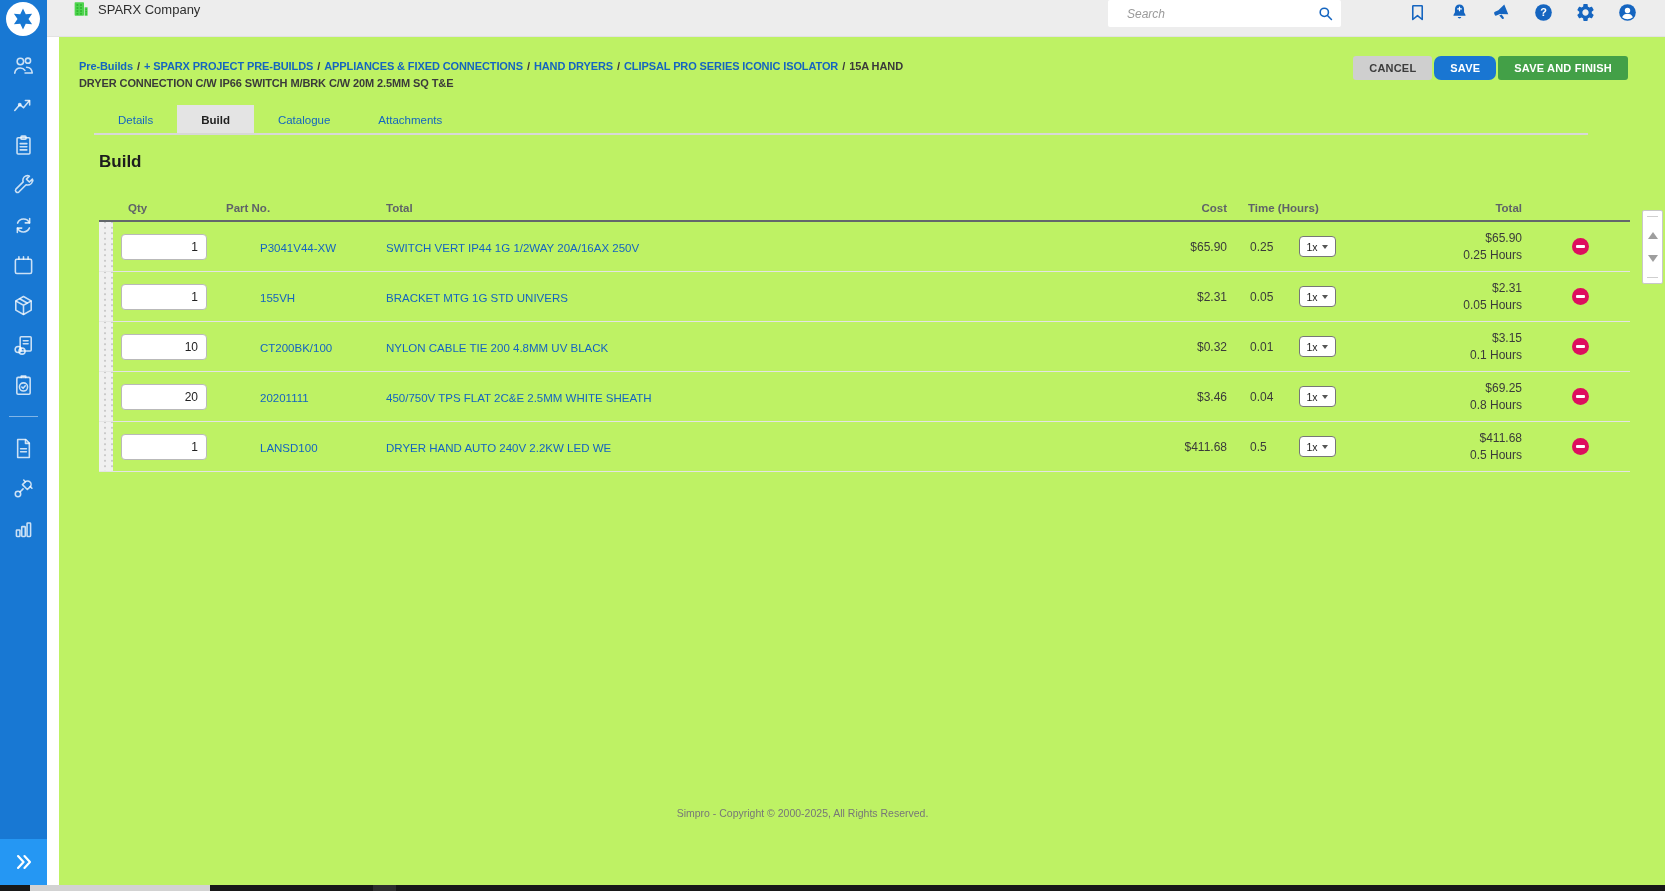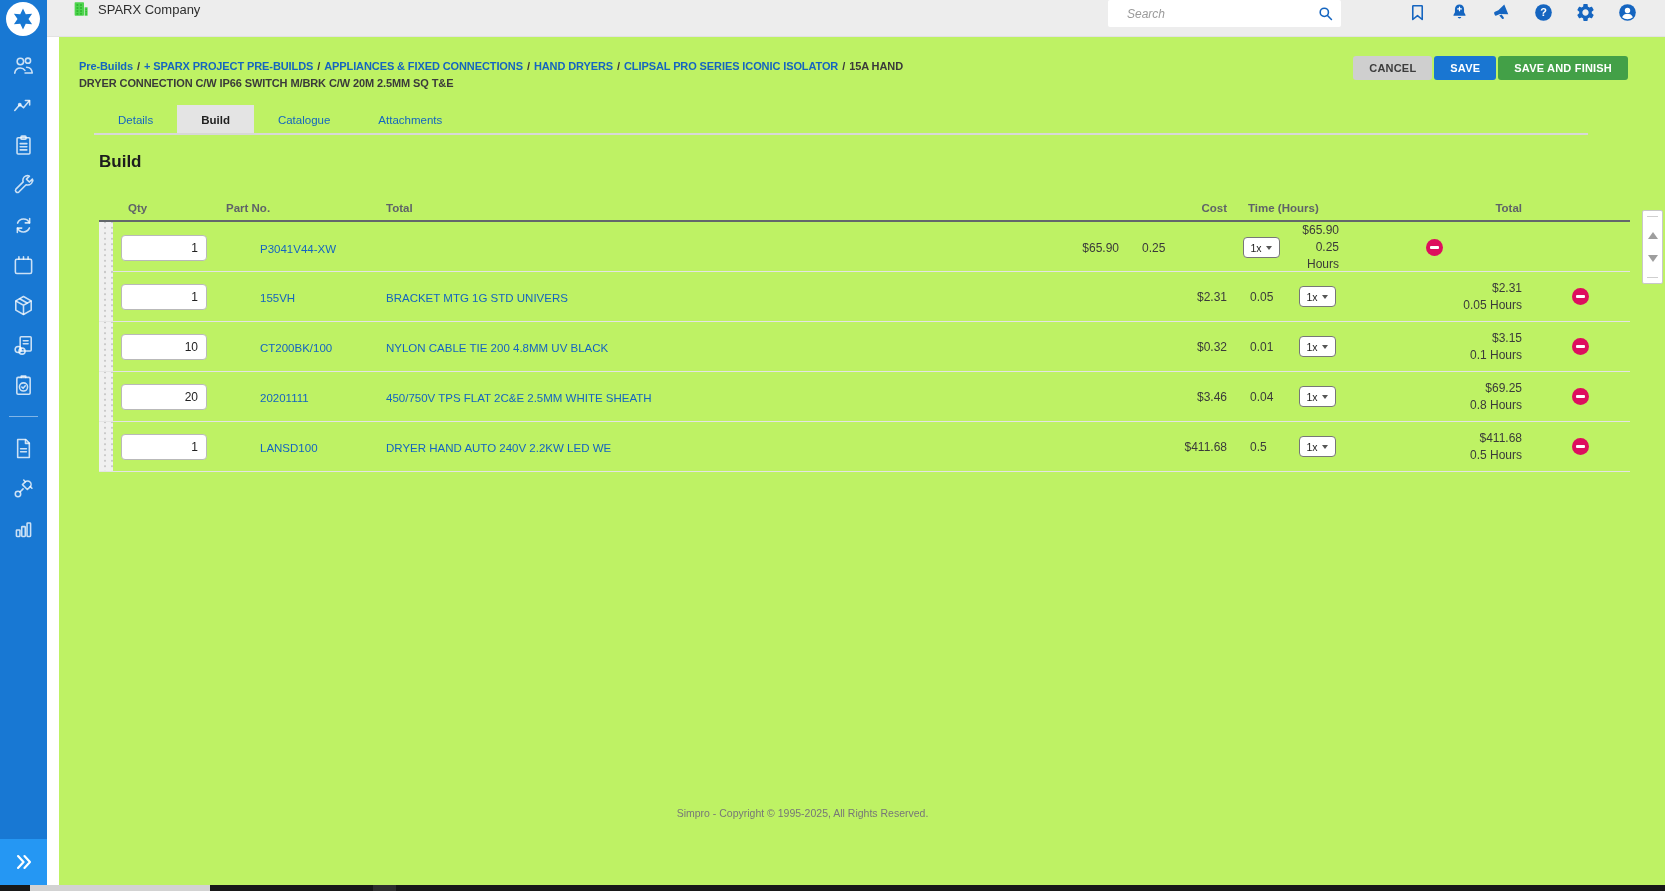--- a/index.html
+++ b/index.html
@@ -44,21 +44,21 @@
   .breadcrumb { position:absolute; top:21px; left:20px; width:845px;
     font-size:11px; font-weight:700; letter-spacing:-0.1px; line-height:17px; color:#3a3a3a; }
   .crumb-link { color:#1565c0; cursor:pointer; }
   .crumb-sep { margin:0 4px; }
   .crumb-current { color:#3a3a3a; }
 
   .actions { position:absolute; top:19px; right:37px; display:flex; gap:2px; }
   .btn { height:24px; padding:0 16px; border:0; border-radius:3px; font-size:11px; font-weight:700;
     cursor:pointer; font-family:"Liberation Sans", sans-serif; letter-spacing:.2px; }
   .btn-cancel { background:#cfcfcf; color:#3c3c3c; }
-  .btn-save { background:#1976d2; color:#fff; }
+  .btn-save { background:#1976d2; color:#fff;border-radius:7px; }
   .btn-finish { background:#43a047; color:#fff; }
 
   .tabbar { position:absolute; top:68px; left:35px; right:77px; height:30px;
     border-bottom:2px solid #d8d8d8; display:flex; }
   .tab { padding:0 24px; line-height:30px; font-size:11.5px; color:#1565c0; cursor:pointer; white-space:nowrap; }
   .tab.active { background:#e4e4e4; color:#1f1f1f; font-weight:700; }
 
   .page-title { position:absolute; top:115px; left:40px; font-size:17px; font-weight:700; color:#1d1d1d; }
 
   
@@ -312,20 +312,21 @@
       <div class="h-time">Time (Hours)</div>
       <div></div>
       <div class="h-total">Total</div>
       <div></div>
     </div>
     <div id="tbody">
         <div class="trow">
           <div class="c-handle"></div>
           <div><input class="qty-input" type="text" value="1" style=""></div>
           <div class="c-part"><span class="cell-link">P3041V44-XW</span></div>
+          <div><span class="cell-link">SWITCH VERT IP44 1G 1/2WAY 20A/16AX 250V</span></div>
           <div class="c-cost">$65.90</div>
           <div class="c-time">0.25</div>
           <div class="c-rate">
             <div class="rate-dd">
               <span>1x</span>
               <span class="dd-arrow"></span>
             </div>
           </div>
           <div class="c-total">
             <div>$65.90</div>
@@ -415,21 +416,21 @@
             <div>$411.68</div>
             <div>0.5 Hours</div>
           </div>
           <div class="c-remove">
             <button class="minus-btn"></button>
           </div>
         </div>
       </div>
   </div>
 
-  <div class="footer">Simpro - Copyright © 1995-2025, All Rights Reserved.</div>
+  <div class="footer">Simpro - Copyright © 2000-2025, All Rights Reserved.</div>
 </main>
 
 <div class="scrollwidget">
   <div class="sw-dash"></div>
   <div class="sw-up"></div>
   <div class="sw-down"></div>
   <div class="sw-dash"></div>
 </div>
 
 <div class="hscrollbar">

